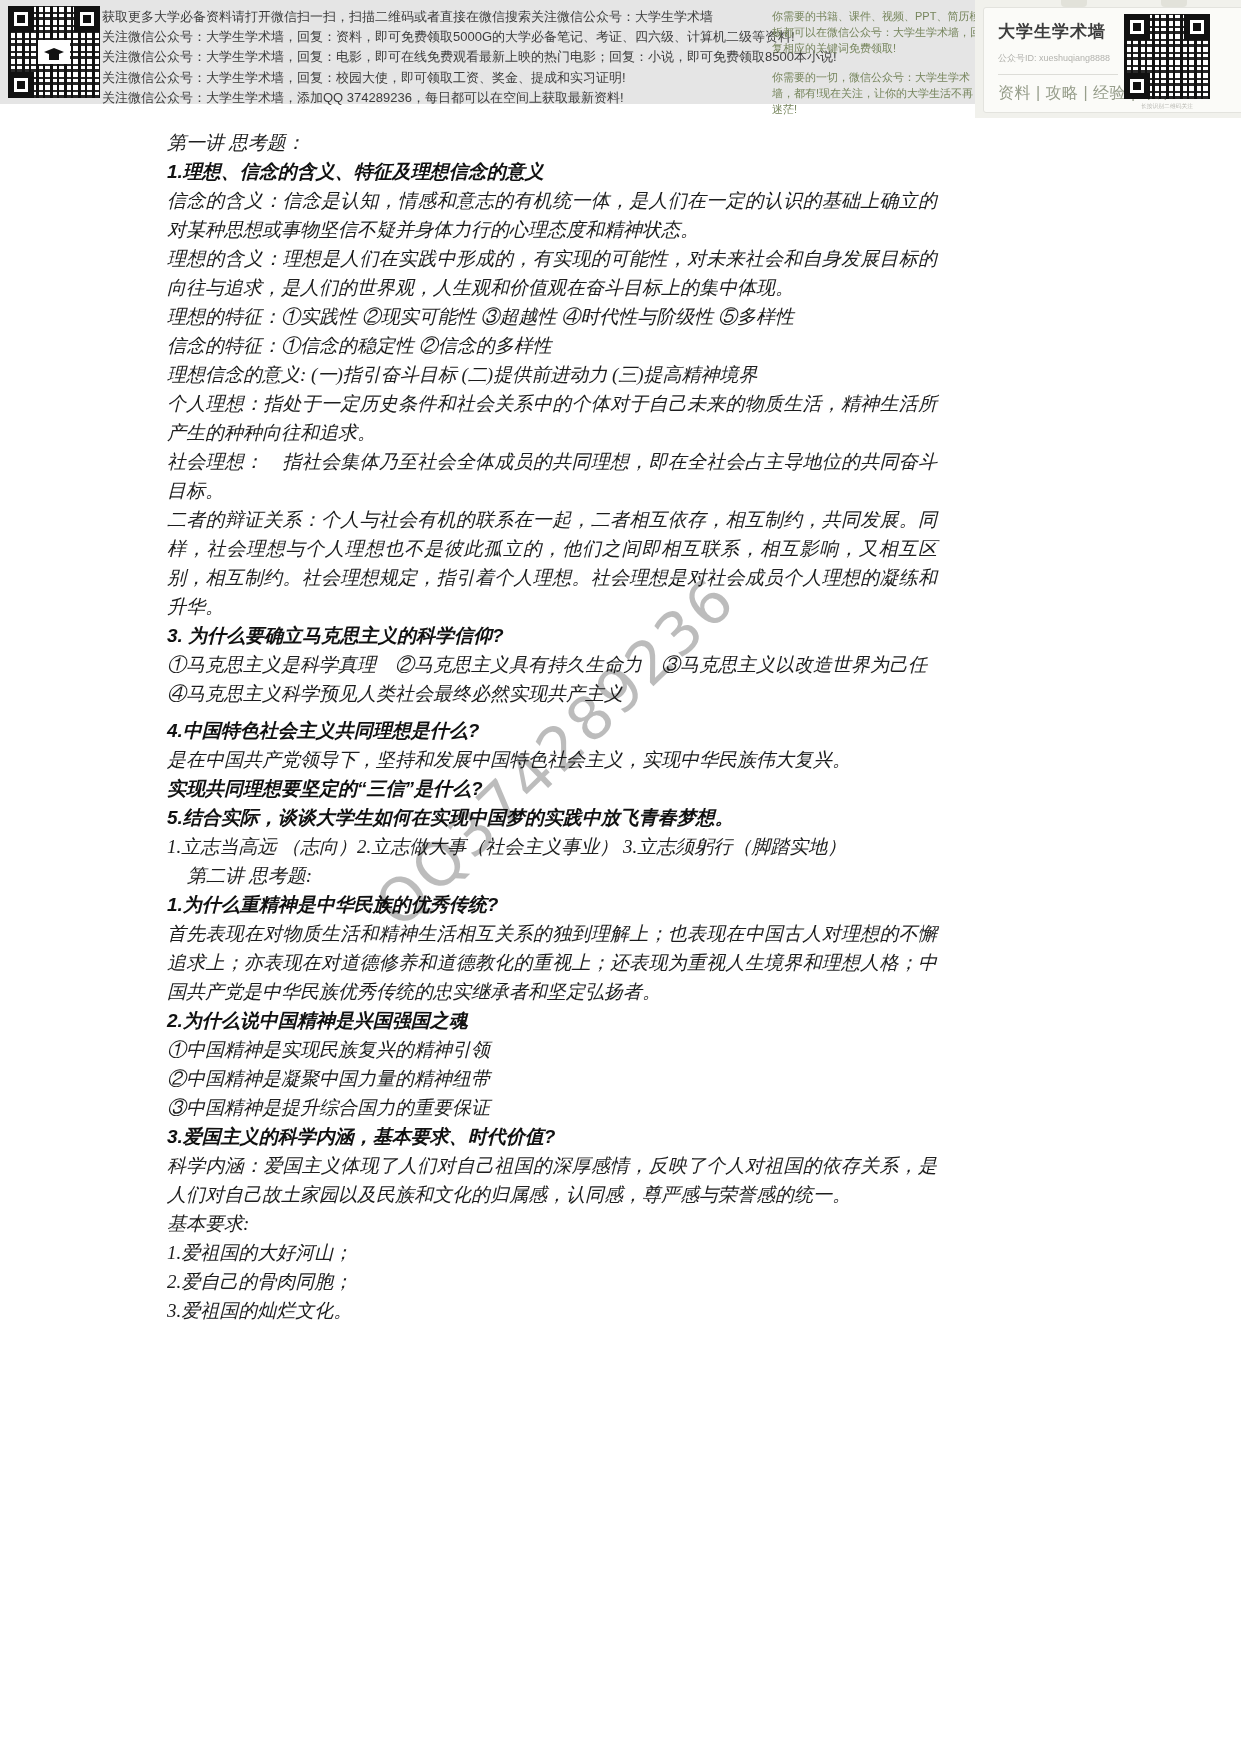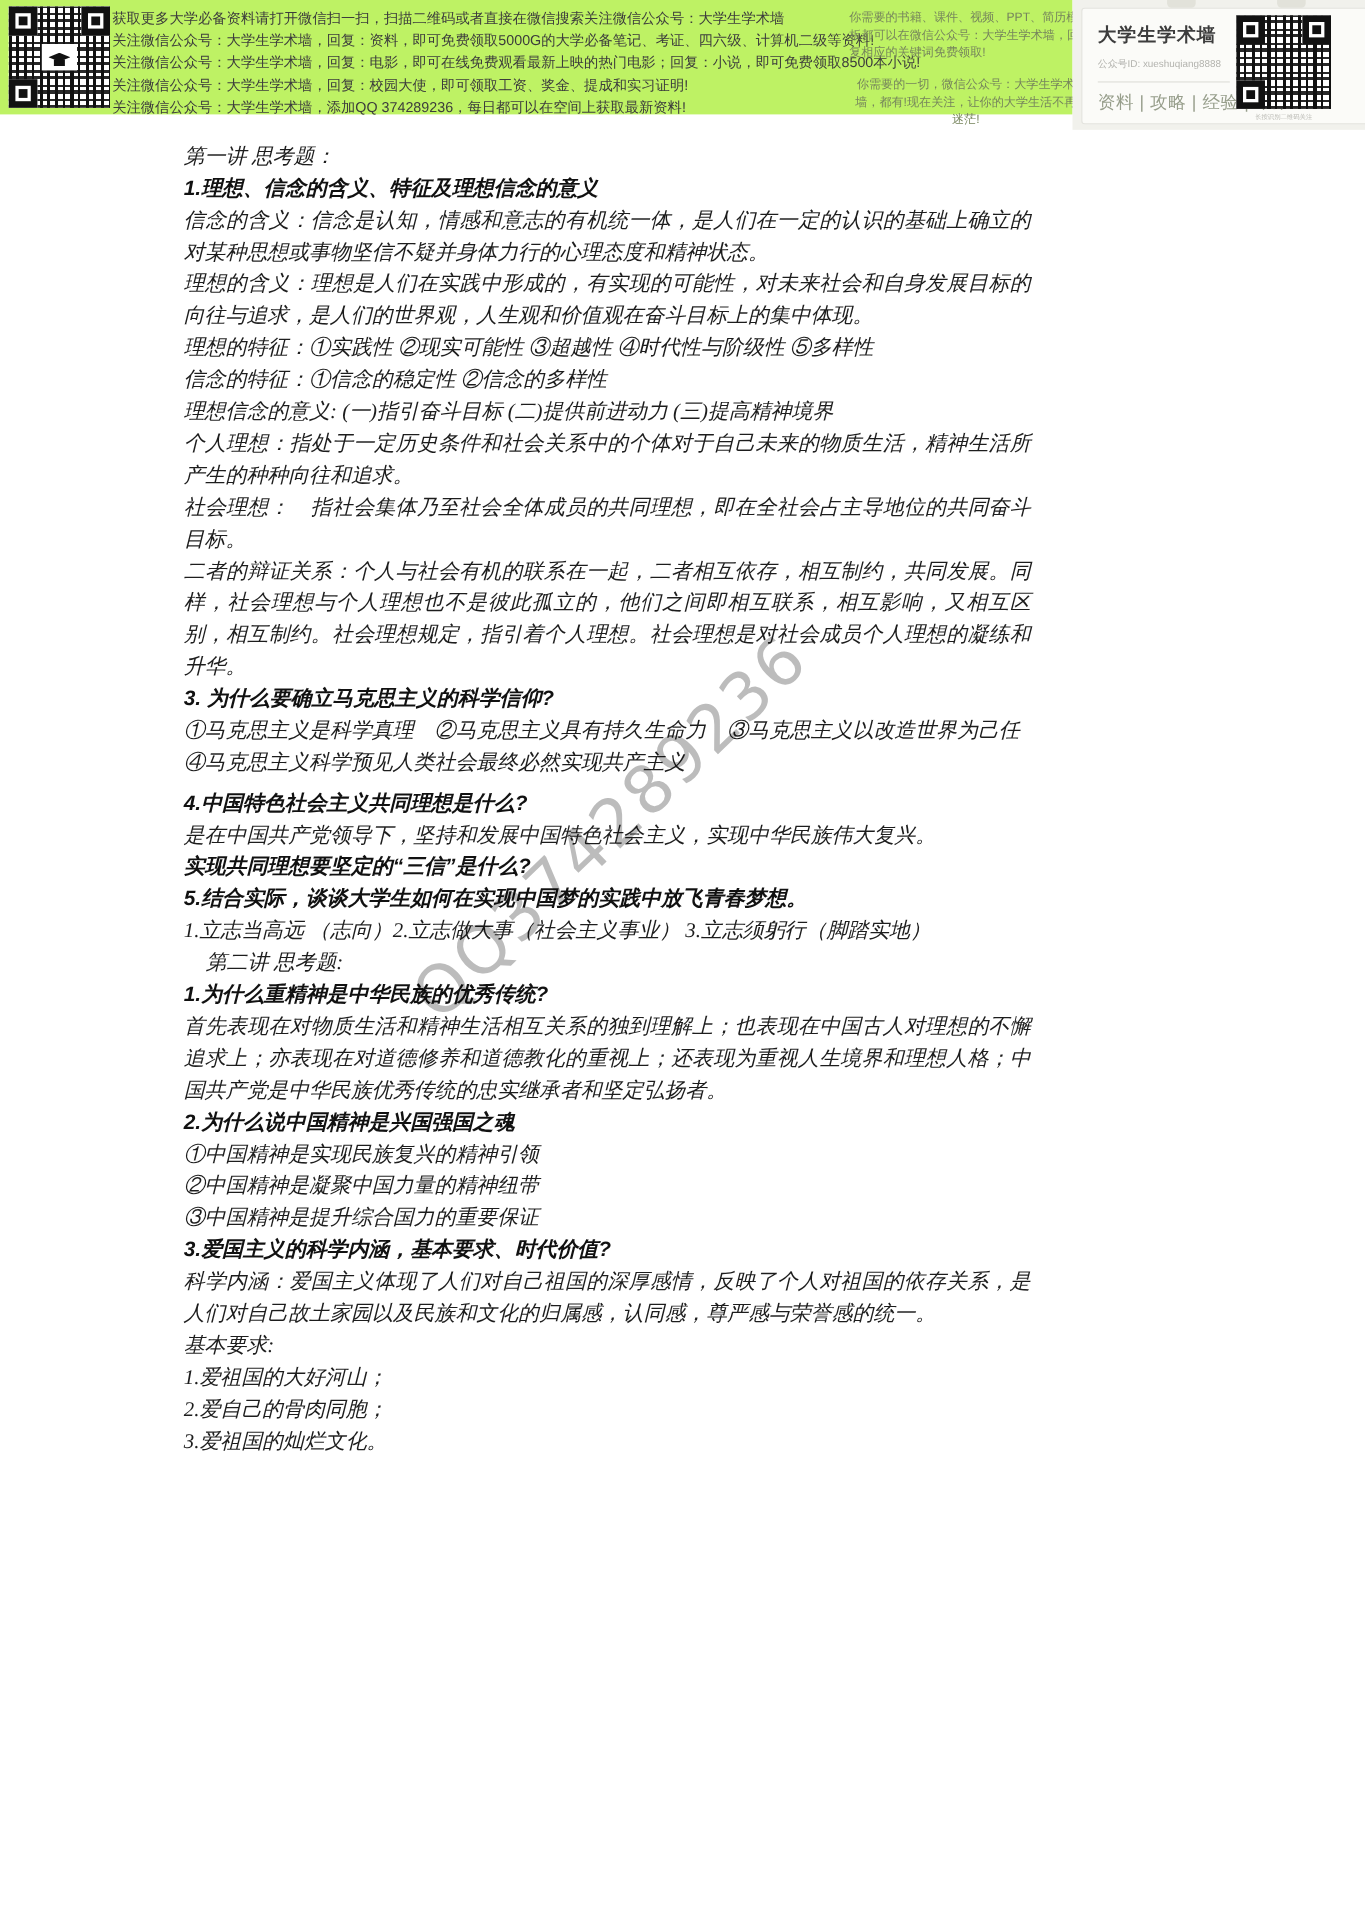--- a/index.html
+++ b/index.html
@@ -1,40 +1,40 @@
 <!DOCTYPE html>
 <html><head>
 <meta charset="utf-8">
 <style>
   html,body{margin:0;padding:0;background:#e9e9e9;}
   .page{position:relative;width:1241px;height:1754px;background:#ffffff;overflow:hidden;
         font-family:"Liberation Sans",sans-serif;}
 
   
   .banner{position:absolute;left:0;top:0;width:1241px;height:118px;}
-  .banner-left{position:absolute;left:0;top:0;width:975px;height:104px;background:#bef264;}
+  .banner-left{position:absolute;left:0;top:0;width:975px;height:104px;background:#e5e5e5;}
   .qr{position:relative;background-color:#fff;
       background-image:
         repeating-linear-gradient(0deg, rgba(17,17,17,.9) 0 3px, transparent 3px 6px, rgba(17,17,17,.9) 6px 8px, transparent 8px 13px),
         repeating-linear-gradient(90deg, #111 0 3px, #fff 3px 7px, #111 7px 9px, #fff 9px 14px);}
   .qr .f{position:absolute;width:26px;height:26px;background:#fff;border:6px solid #111;box-sizing:border-box;}
   .qr .f::after{content:"";position:absolute;inset:3px;background:#111;}
   .qr .tl{top:0;left:0}.qr .tr{top:0;right:0}.qr .bl{bottom:0;left:0}
   .qr-left{position:absolute;left:8px;top:6px;width:92px;height:92px;}
   .qr-badge{position:absolute;left:50%;top:50%;transform:translate(-50%,-50%);
             width:32px;height:24px;background:#fff;display:flex;align-items:center;justify-content:center;}
   .cap{position:relative;width:20px;height:8px;background:#111;
        clip-path:polygon(50% 0,100% 50%,50% 100%,0 50%);}
   .cap-base{position:absolute;left:50%;top:58%;transform:translateX(-50%);width:10px;height:6px;background:#111;}
 
   .promo-lines{position:absolute;left:102px;top:7px;width:672px;
                font-size:13px;line-height:20.2px;color:#3c3c3c;white-space:nowrap;}
   .mid-promo{position:absolute;left:772px;top:8px;width:212px;
              font-size:11px;line-height:16px;color:#76855c;}
-  .mid-promo .mp2{margin-top:13px;text-align:center;}
+  .mid-promo .mp2{margin-top:13px;}
 
   .banner-right{position:absolute;left:975px;top:0;width:266px;height:118px;background:#f1f1ec;padding-left:24px;}
   .notch{position:absolute;top:0;width:26px;height:7px;background:#e2e2da;border-radius:0 0 4px 4px;}
   .n1{left:86px}.n2{left:186px}
   .brand-card{position:absolute;left:8px;top:7px;right:8px;height:104px;background:#fbfbf8;
               border:1px solid #e3e3de;border-radius:3px;display:flex;}
   .card-text{width:138px;padding:12px 4px 6px 14px;box-sizing:border-box;}
   .card-title{font-size:17px;font-weight:700;color:#3d3d3d;letter-spacing:1px;white-space:nowrap;}
   .card-subtitle{font-size:9px;color:#b3b3ae;margin-top:9px;white-space:nowrap;}
   .card-divider{border-top:1px solid #ddddd8;margin:9px 0 8px;}

